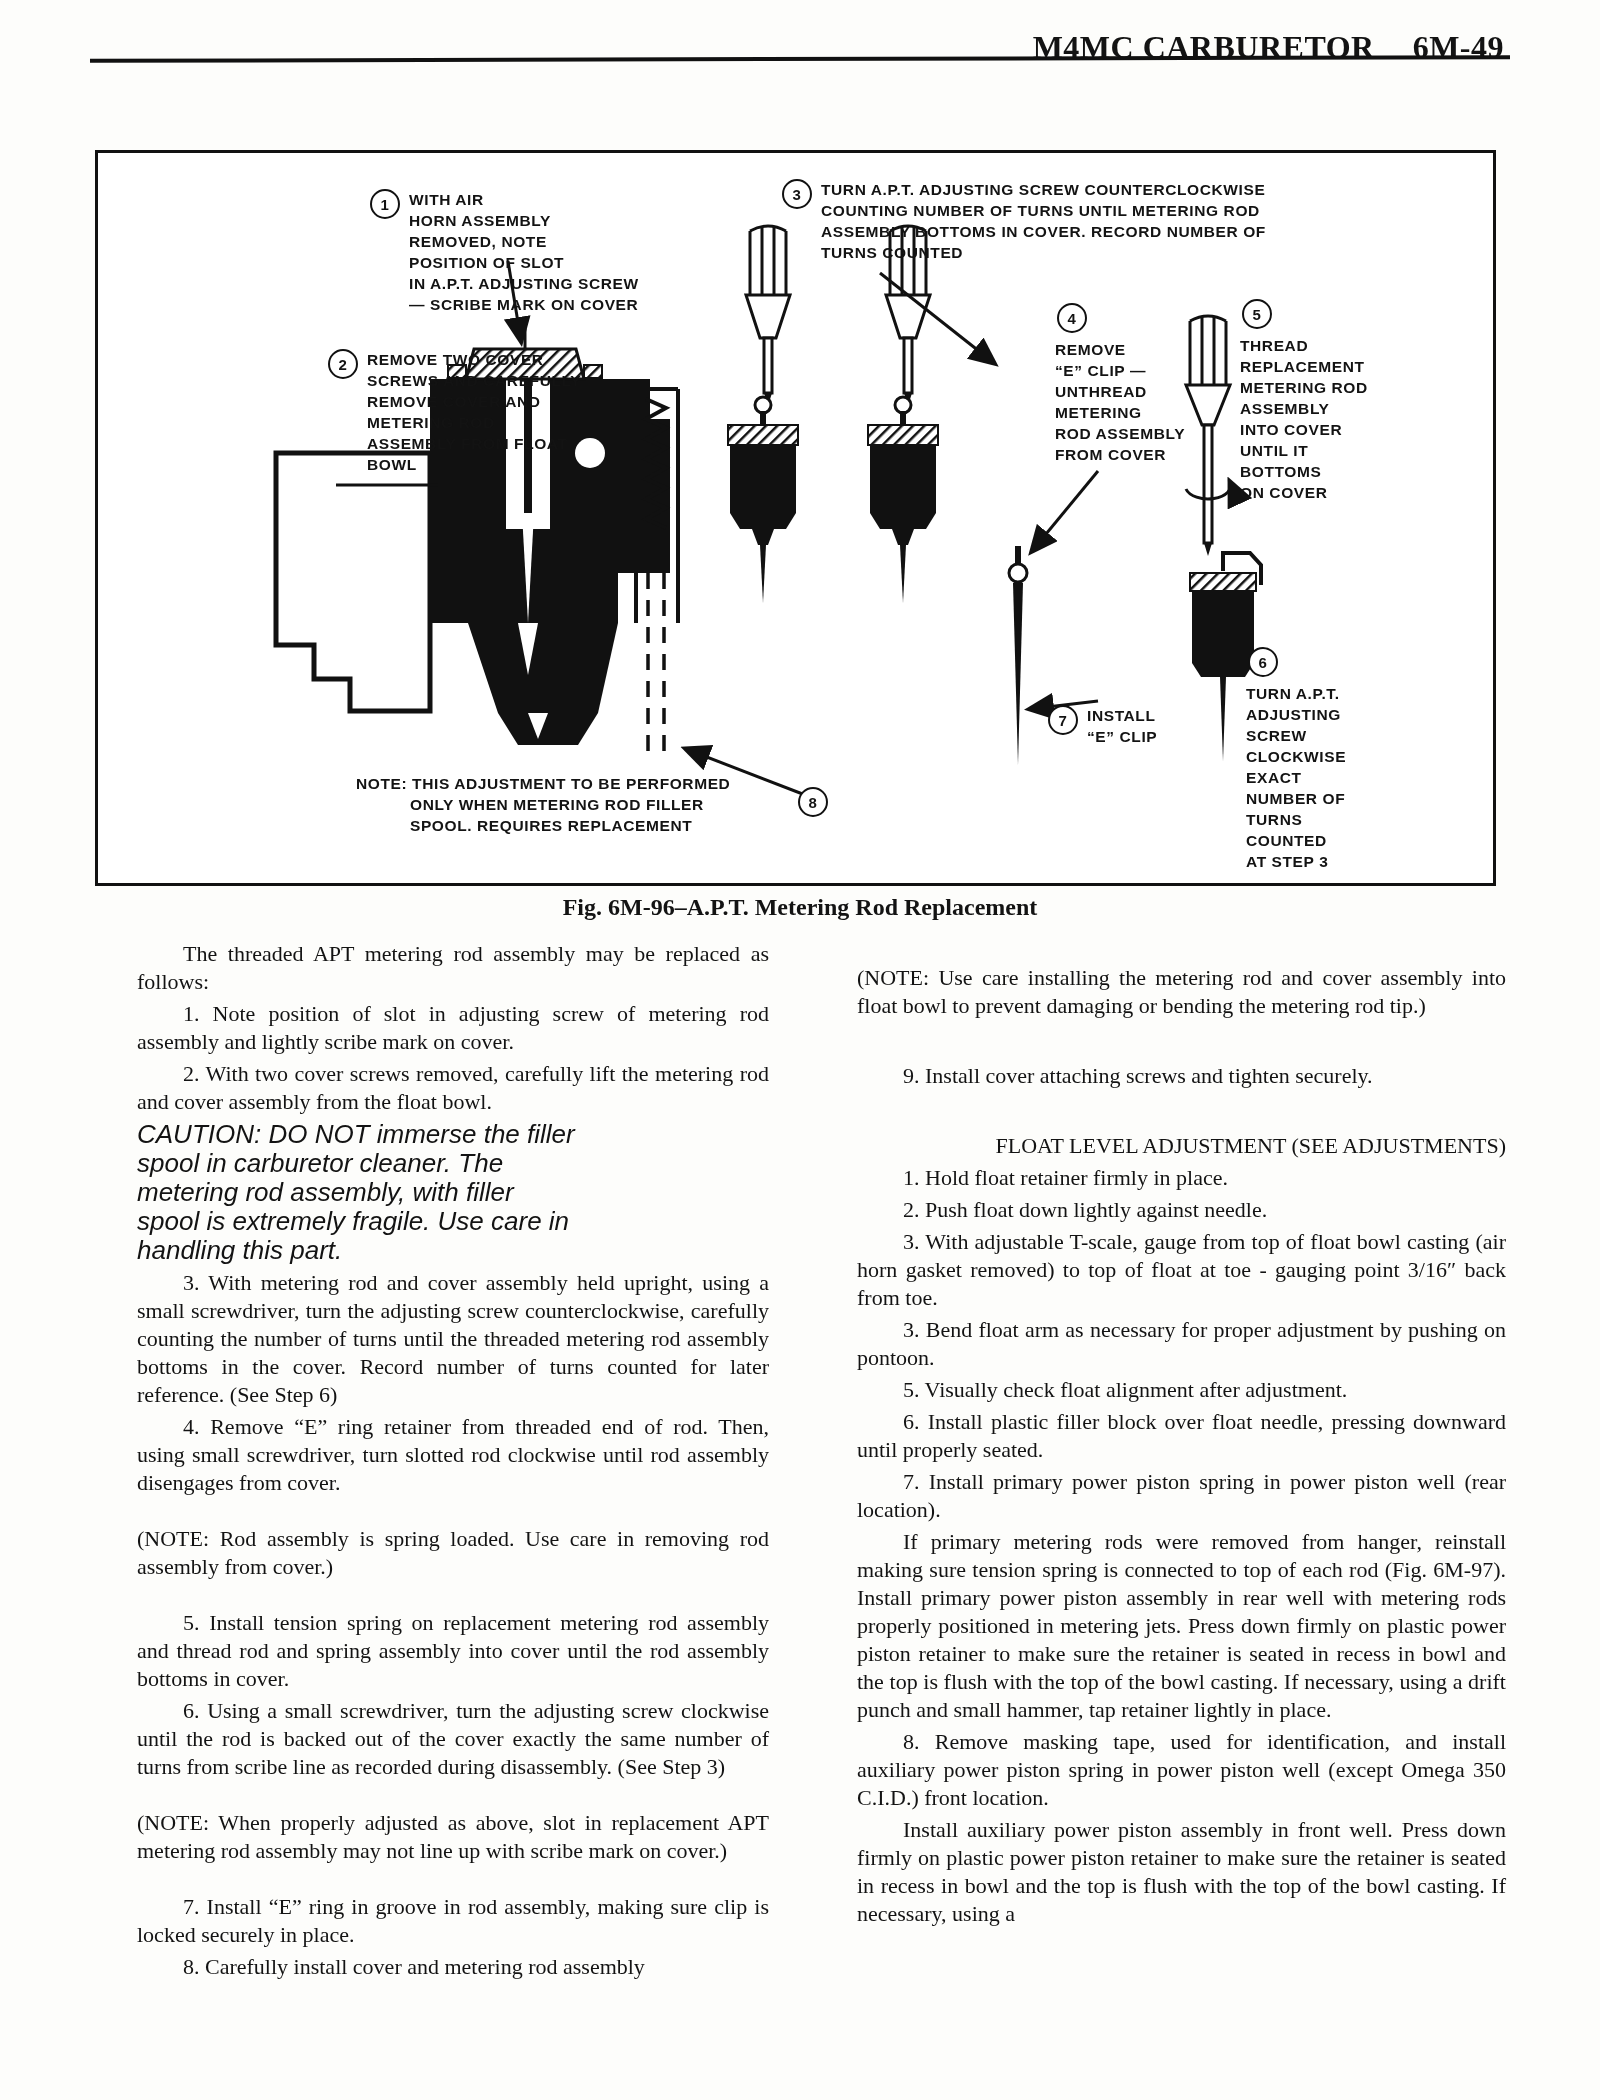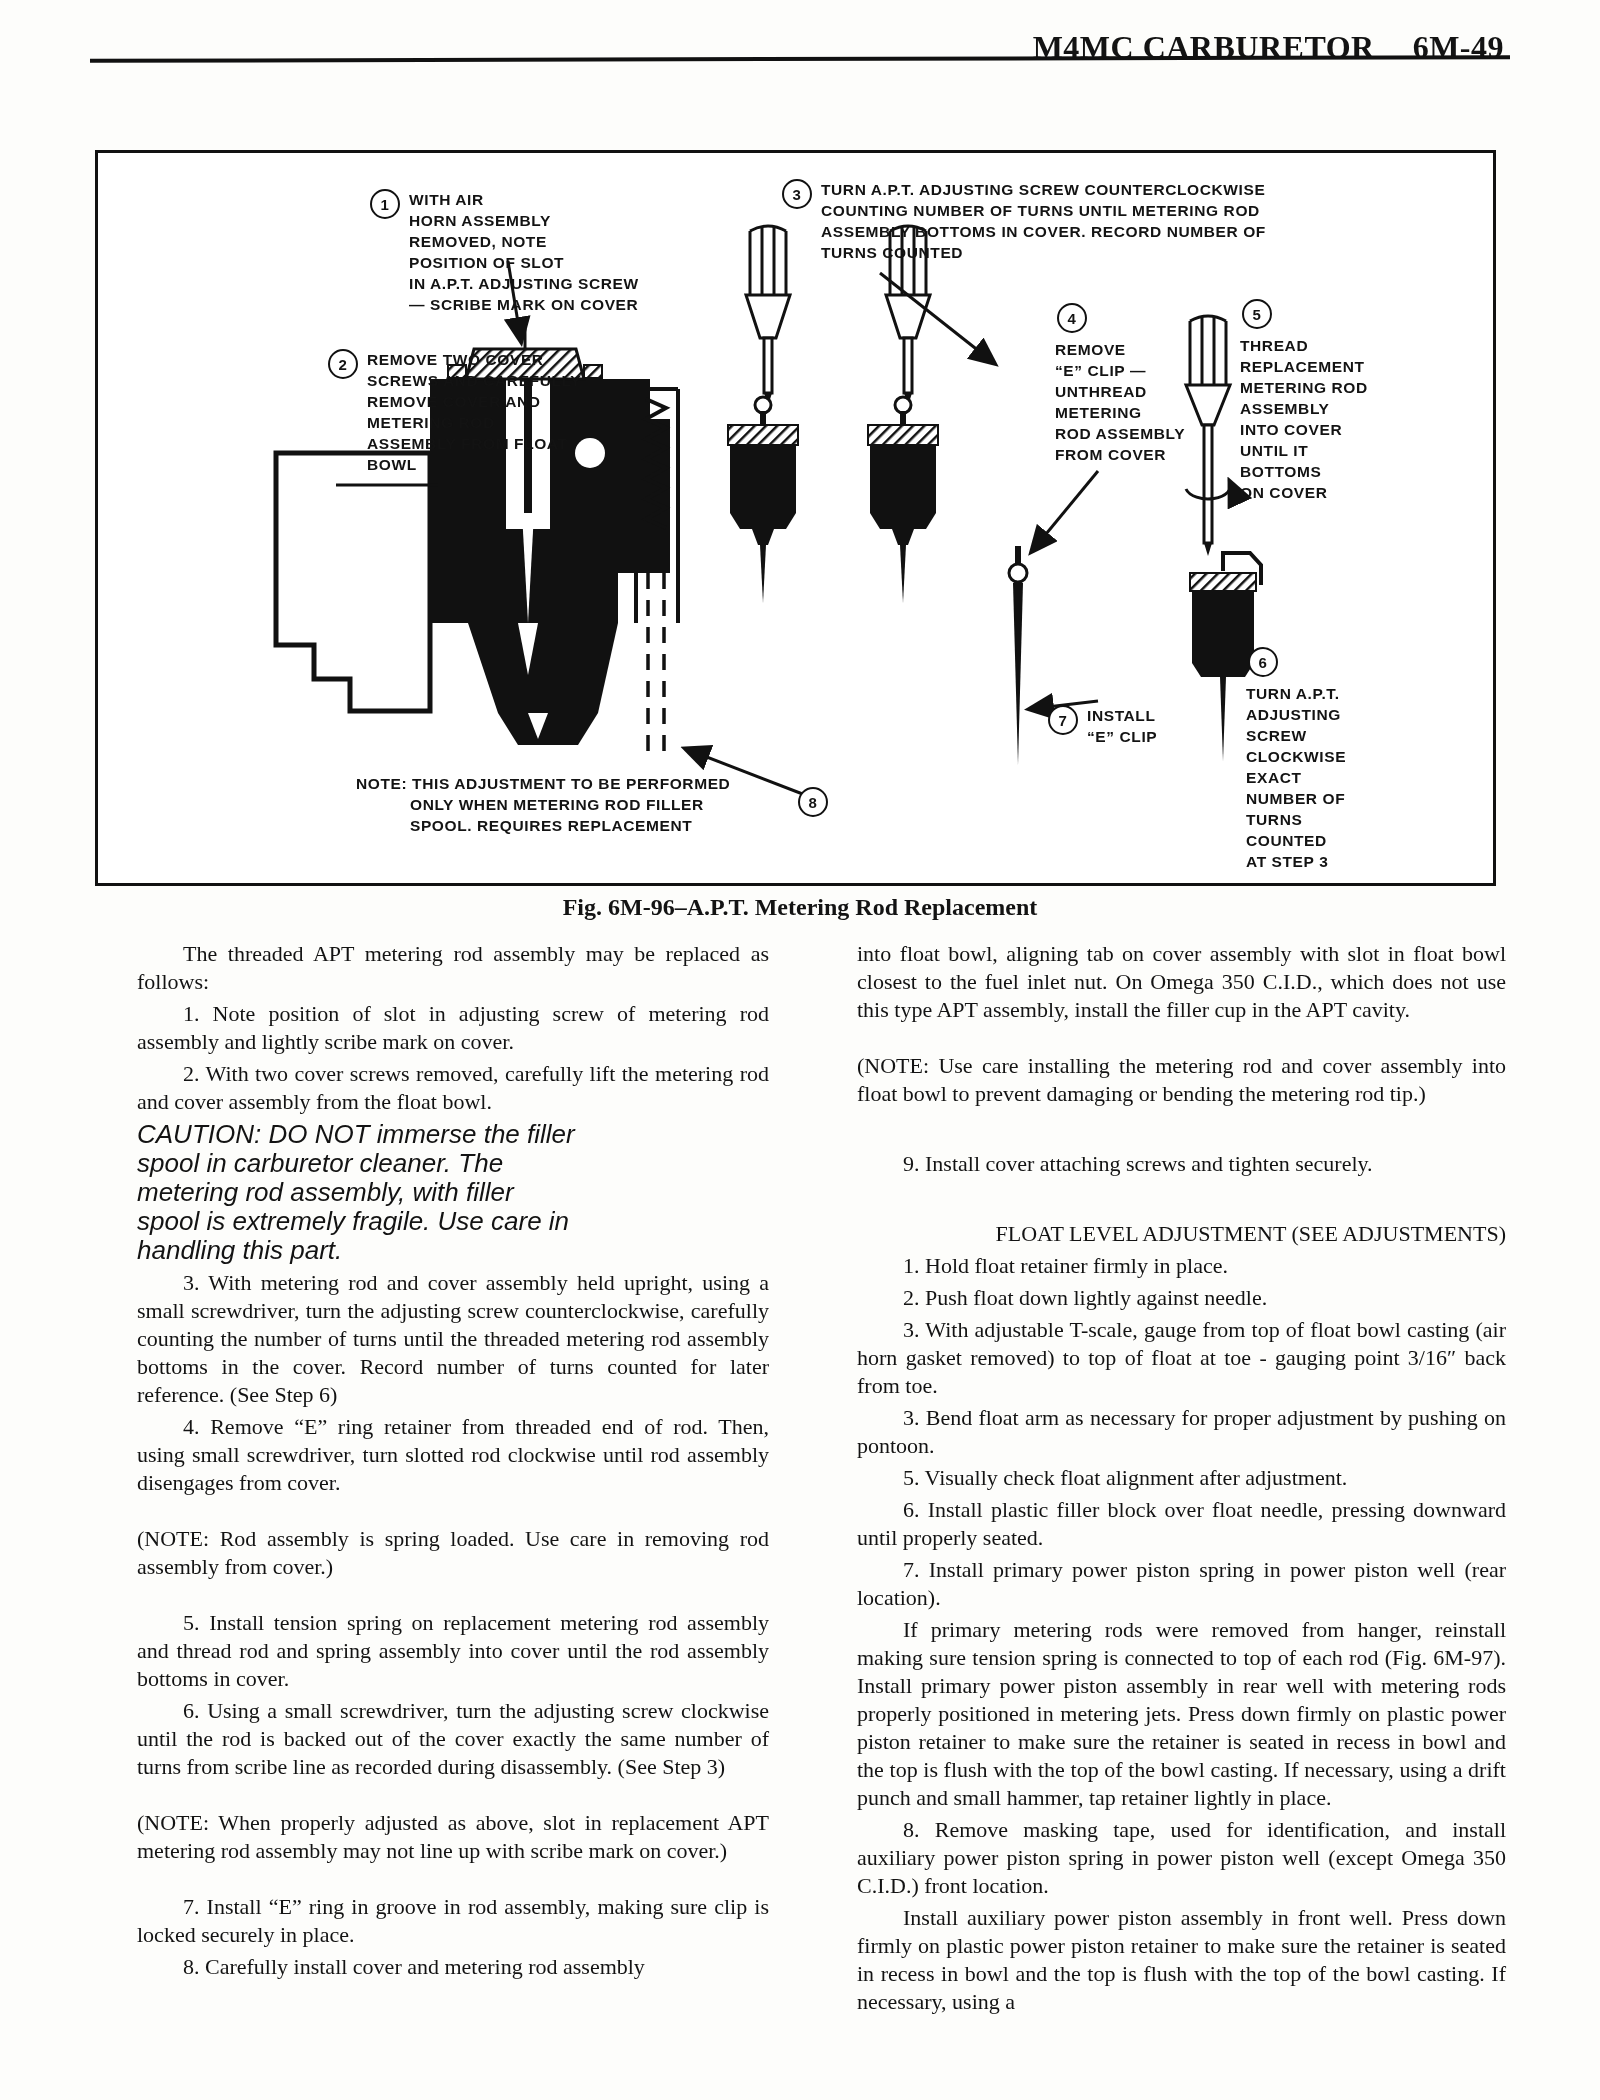--- a/index.html
+++ b/index.html
@@ -253,21 +253,20 @@
     <p class="ind">4. Remove “E” ring retainer from threaded end of rod. Then, using small screwdriver, turn slotted rod clockwise until rod assembly disengages from cover.</p>
     <p class="gap">(NOTE: Rod assembly is spring loaded. Use care in removing rod assembly from cover.)</p>
     <p class="ind gap">5. Install tension spring on replacement metering rod assembly and thread rod and spring assembly into cover until the rod assembly bottoms in cover.</p>
     <p class="ind">6. Using a small screwdriver, turn the adjusting screw clockwise until the rod is backed out of the cover exactly the same number of turns from scribe line as recorded during disassembly. (See Step 3)</p>
     <p class="gap">(NOTE: When properly adjusted as above, slot in replacement APT metering rod assembly may not line up with scribe mark on cover.)</p>
     <p class="ind gap">7. Install “E” ring in groove in rod assembly, making sure clip is locked securely in place.</p>
     <p class="ind">8. Carefully install cover and metering rod assembly</p>
   </div>
 
   <div class="colm colR">
-    <p>into float bowl, aligning tab on cover assembly with slot in float bowl closest to the fuel inlet nut. On Omega 350 C.I.D., which does not use this type APT assembly, install the filler cup in the APT cavity.</p>
     <p class="gap">(NOTE: Use care installing the metering rod and cover assembly into float bowl to prevent damaging or bending the metering rod tip.)</p>
     <p class="ind gap2">9. Install cover attaching screws and tighten securely.</p>
     <p class="heading gap2">FLOAT LEVEL ADJUSTMENT (SEE ADJUSTMENTS)</p>
     <p class="ind">1. Hold float retainer firmly in place.</p>
     <p class="ind">2. Push float down lightly against needle.</p>
     <p class="ind">3. With adjustable T-scale, gauge from top of float bowl casting (air horn gasket removed) to top of float at toe - gauging point 3/16″ back from toe.</p>
     <p class="ind">3. Bend float arm as necessary for proper adjustment by pushing on pontoon.</p>
     <p class="ind">5. Visually check float alignment after adjustment.</p>
     <p class="ind">6. Install plastic filler block over float needle, pressing downward until properly seated.</p>
     <p class="ind">7. Install primary power piston spring in power piston well (rear location).</p>

